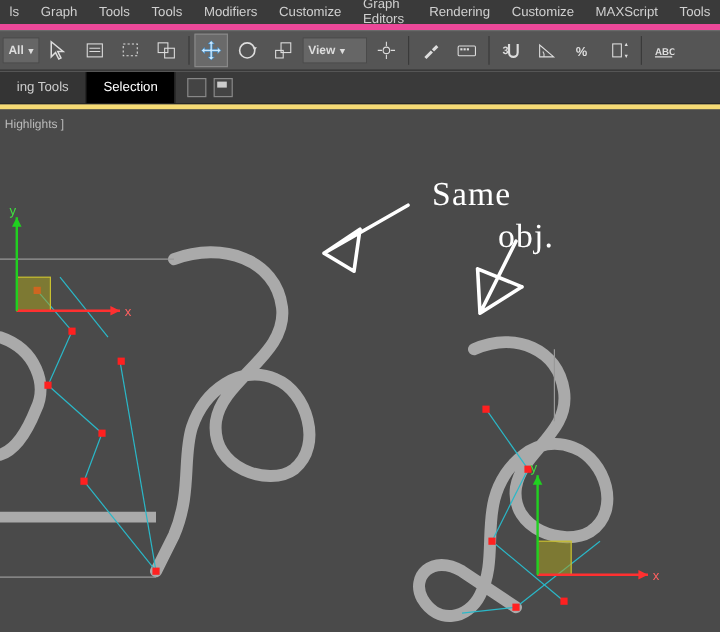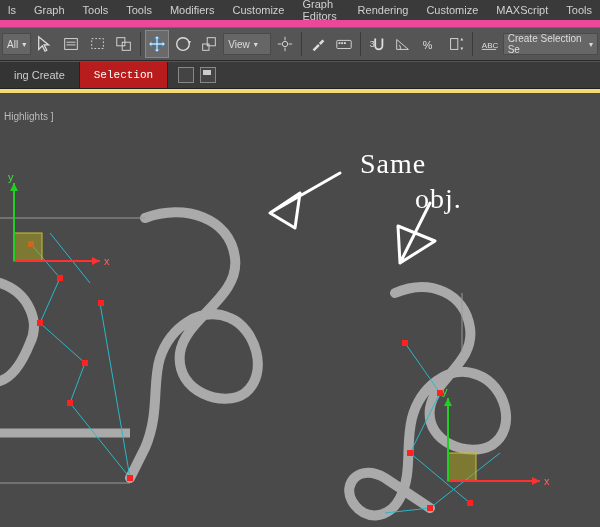--- a/index.html
+++ b/index.html
@@ -12,34 +12,35 @@
     font-size: 11px;
     color: #d0d0d0;
     overflow: hidden;
     user-select: none;
   }
   .menubar {
     display: flex;
     gap: 18px;
     padding: 2px 8px;
     background: #3a3a3a;
-    border-bottom: 7px solid #ec4899;
+    border-bottom: 5px solid #ec4899;
     height: 16px;
     align-items: center;
   }
   .menubar span { cursor: default; }
   .toolbar {
     display: flex;
     align-items: center;
     background: #555;
     border-top: 1px solid #6a6a6a;
     border-bottom: 1px solid #2a2a2a;
     height: 32px;
     padding: 0 2px;
     gap: 2px;
+    font-weight: bold;
   }
   .tb-drop {
     background: #666;
     border: 1px solid #4a4a4a;
     height: 20px;
     font-size: 10px;
     padding: 0 4px;
     display: flex;
     align-items: center;
     color: #ddd;
@@ -85,23 +86,22 @@
   .tab {
     padding: 4px 14px;
     background: #343434;
     color: #ccc;
     height: 18px;
     display: flex;
     align-items: center;
     border-right: 1px solid #222;
   }
   .tab.active {
-    background: #b91c1c;
+    background: #000000;
     color: #fff;
-    font-family: Liberation Mono, monospace;
   }
   .ribbon-icons {
     display: flex;
     gap: 6px;
     margin-left: 10px;
     align-items: center;
   }
   .ribbon-icons .mini {
     width: 14px;
     height: 14px;
@@ -112,21 +112,21 @@
     position: relative;
     width: 600px;
     height: calc(527px - 16px - 32px - 26px - 6px);
     background: #4a4a4a;
     border-top: 4px solid #f5da74;
     border-bottom: 1px solid #2a2a2a;
   }
   .vp-label {
     position: absolute;
     left: 4px;
-    top: 18px;
+    top: 8px;
     font-size: 10px;
     color: #bbb;
   }
   svg.scene {
     position: absolute;
     left: 0; top: 0;
     width: 100%;
     height: 100%;
   }
   .handwriting {
@@ -246,25 +246,24 @@
         <path d="M15 6 L18 6 L16.5 3 Z M15 14 L18 14 L16.5 17 Z" fill="#ddd"></path>
       </svg>
   </div>
   <div class="sep"></div>
   <div class="tb-btn">
     <svg viewBox="0 0 20 20">
         <text x="2" y="14" font-size="9" fill="#ddd">ABC</text>
         <line x1="2" y1="16" x2="18" y2="16" stroke="#ddd"></line>
       </svg>
   </div>
-  <div class="selset">Create Selection Se</div>
 </div>
 
 <div class="ribbon">
-  <div class="tab">ing Create</div>
+  <div class="tab">ing Tools</div>
   <div class="tab active">Selection</div>
   <div class="ribbon-icons">
     <div class="mini"></div>
     <div class="mini" style="position:relative;">
       <div style="position:absolute;left:2px;top:2px;width:8px;height:5px;background:#ccc;"></div>
     </div>
   </div>
 </div>
 
 <div class="viewport-wrap">

